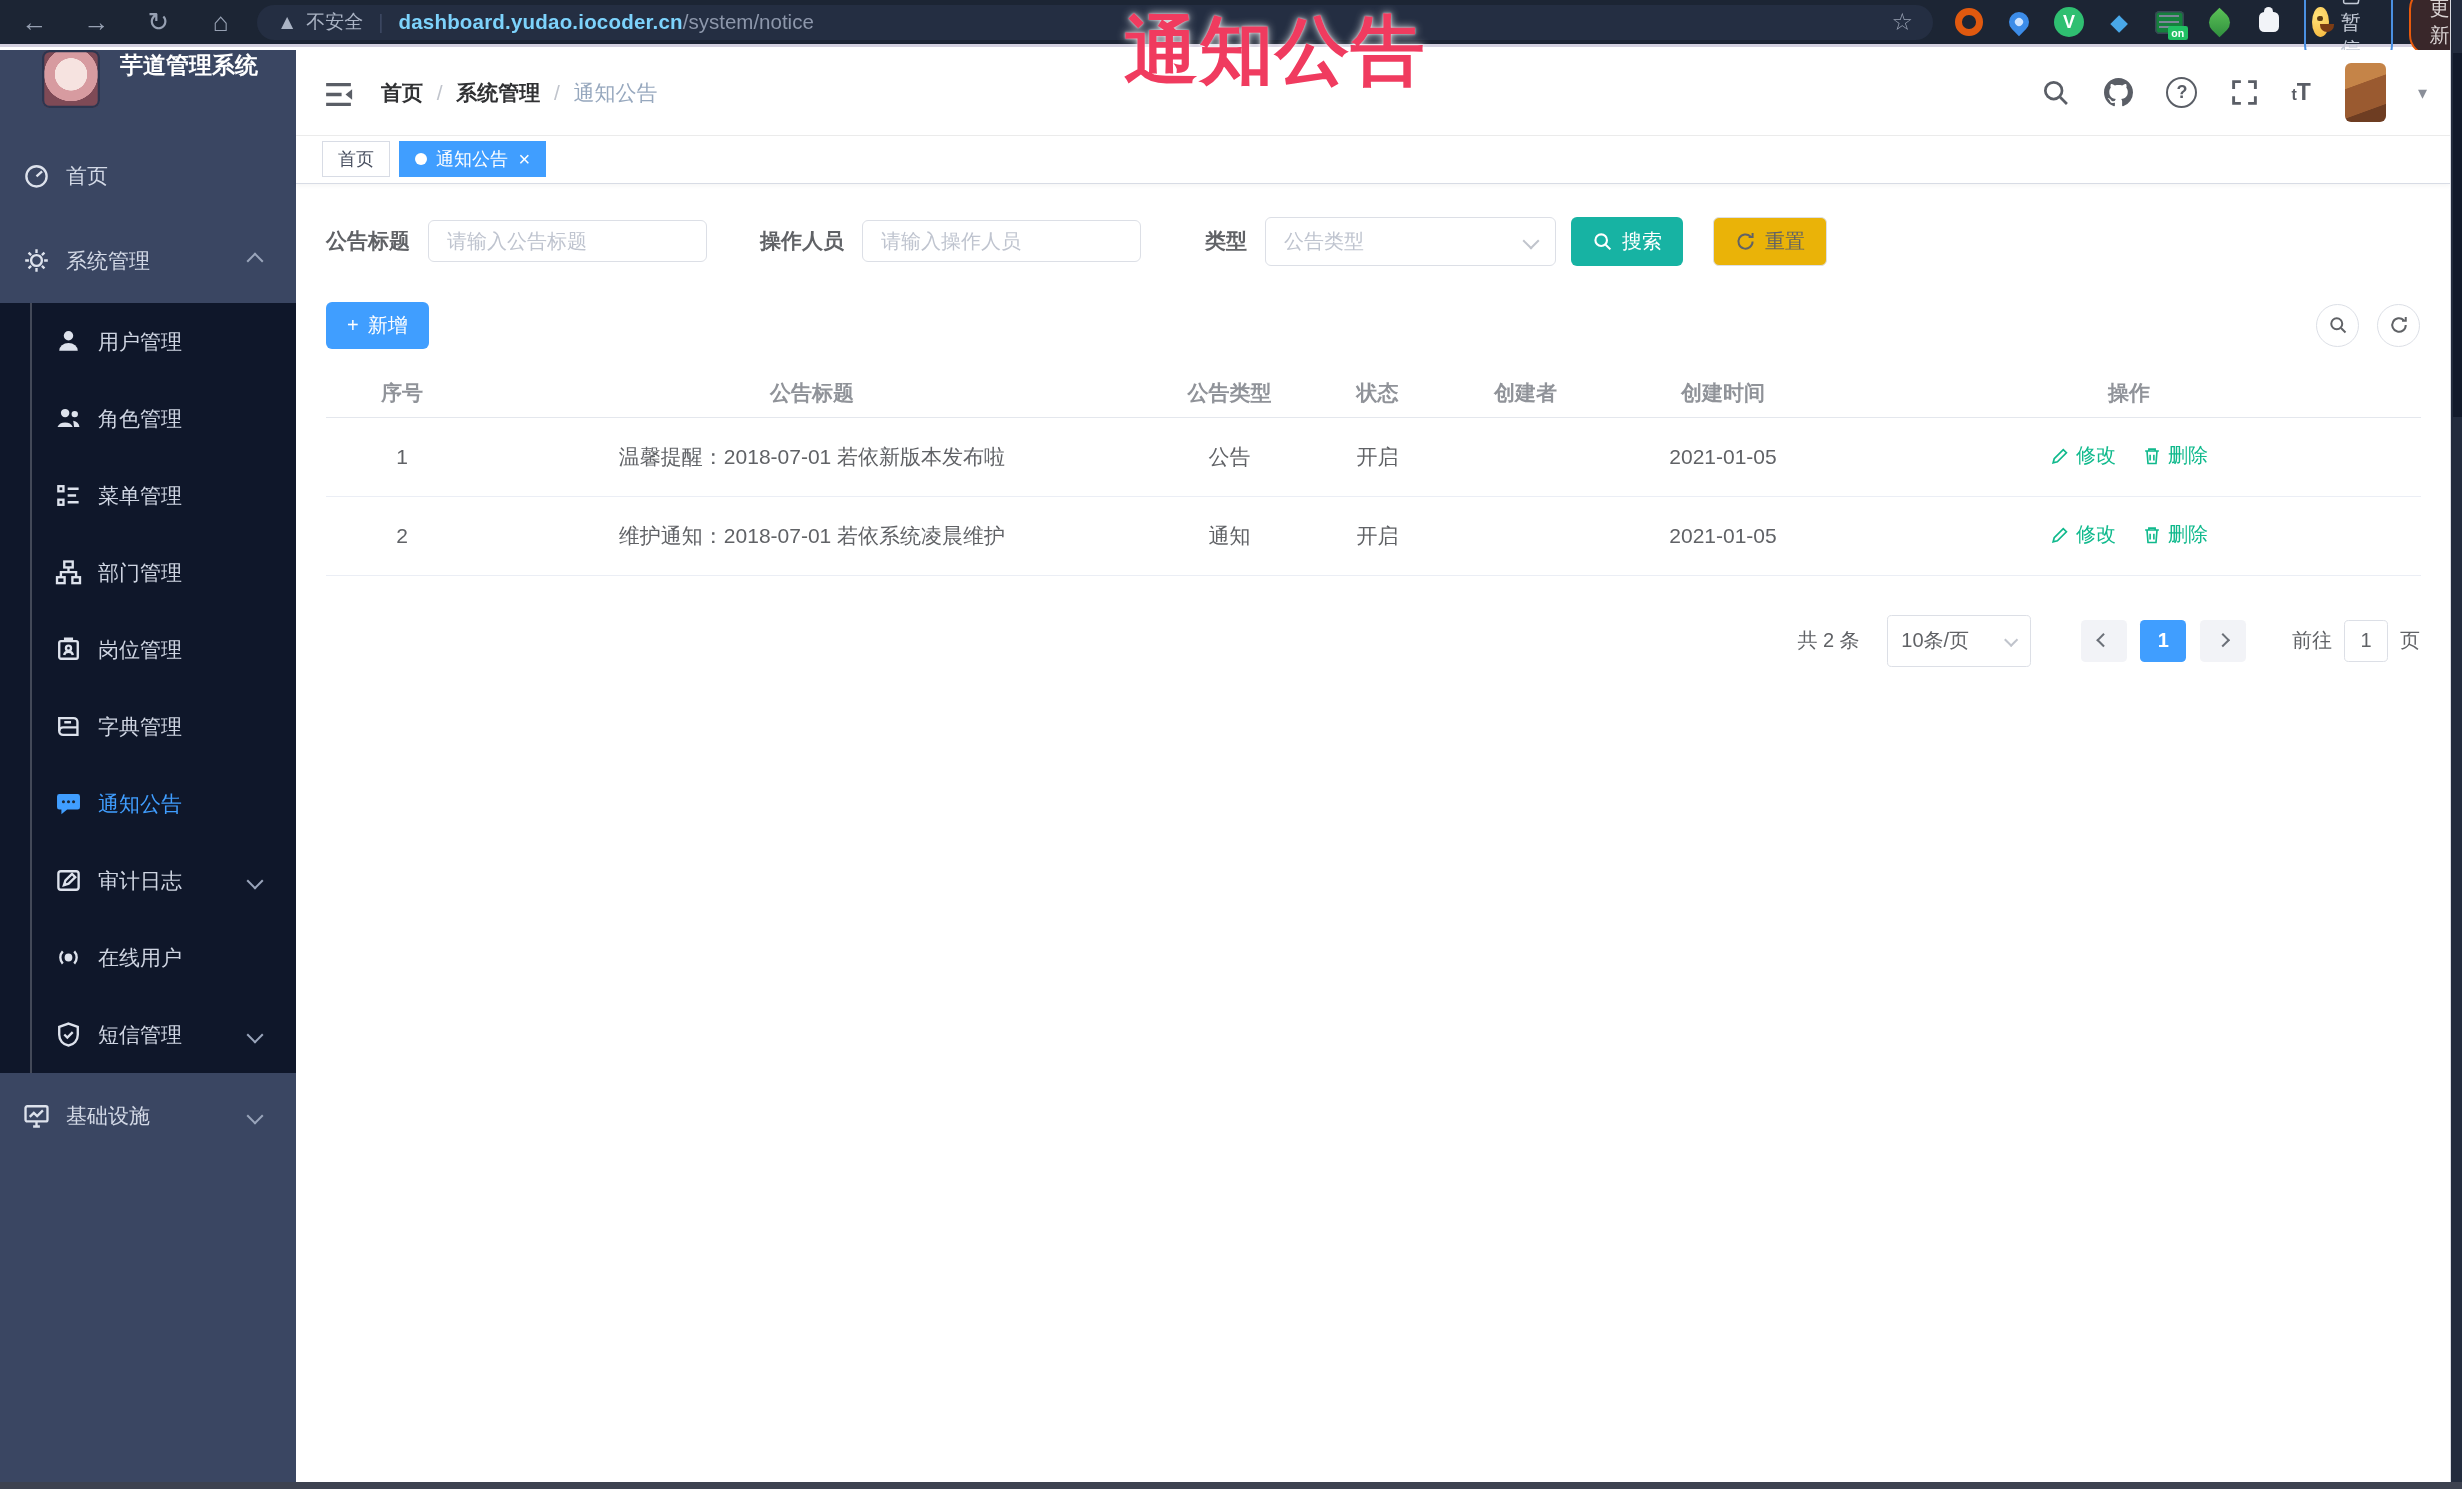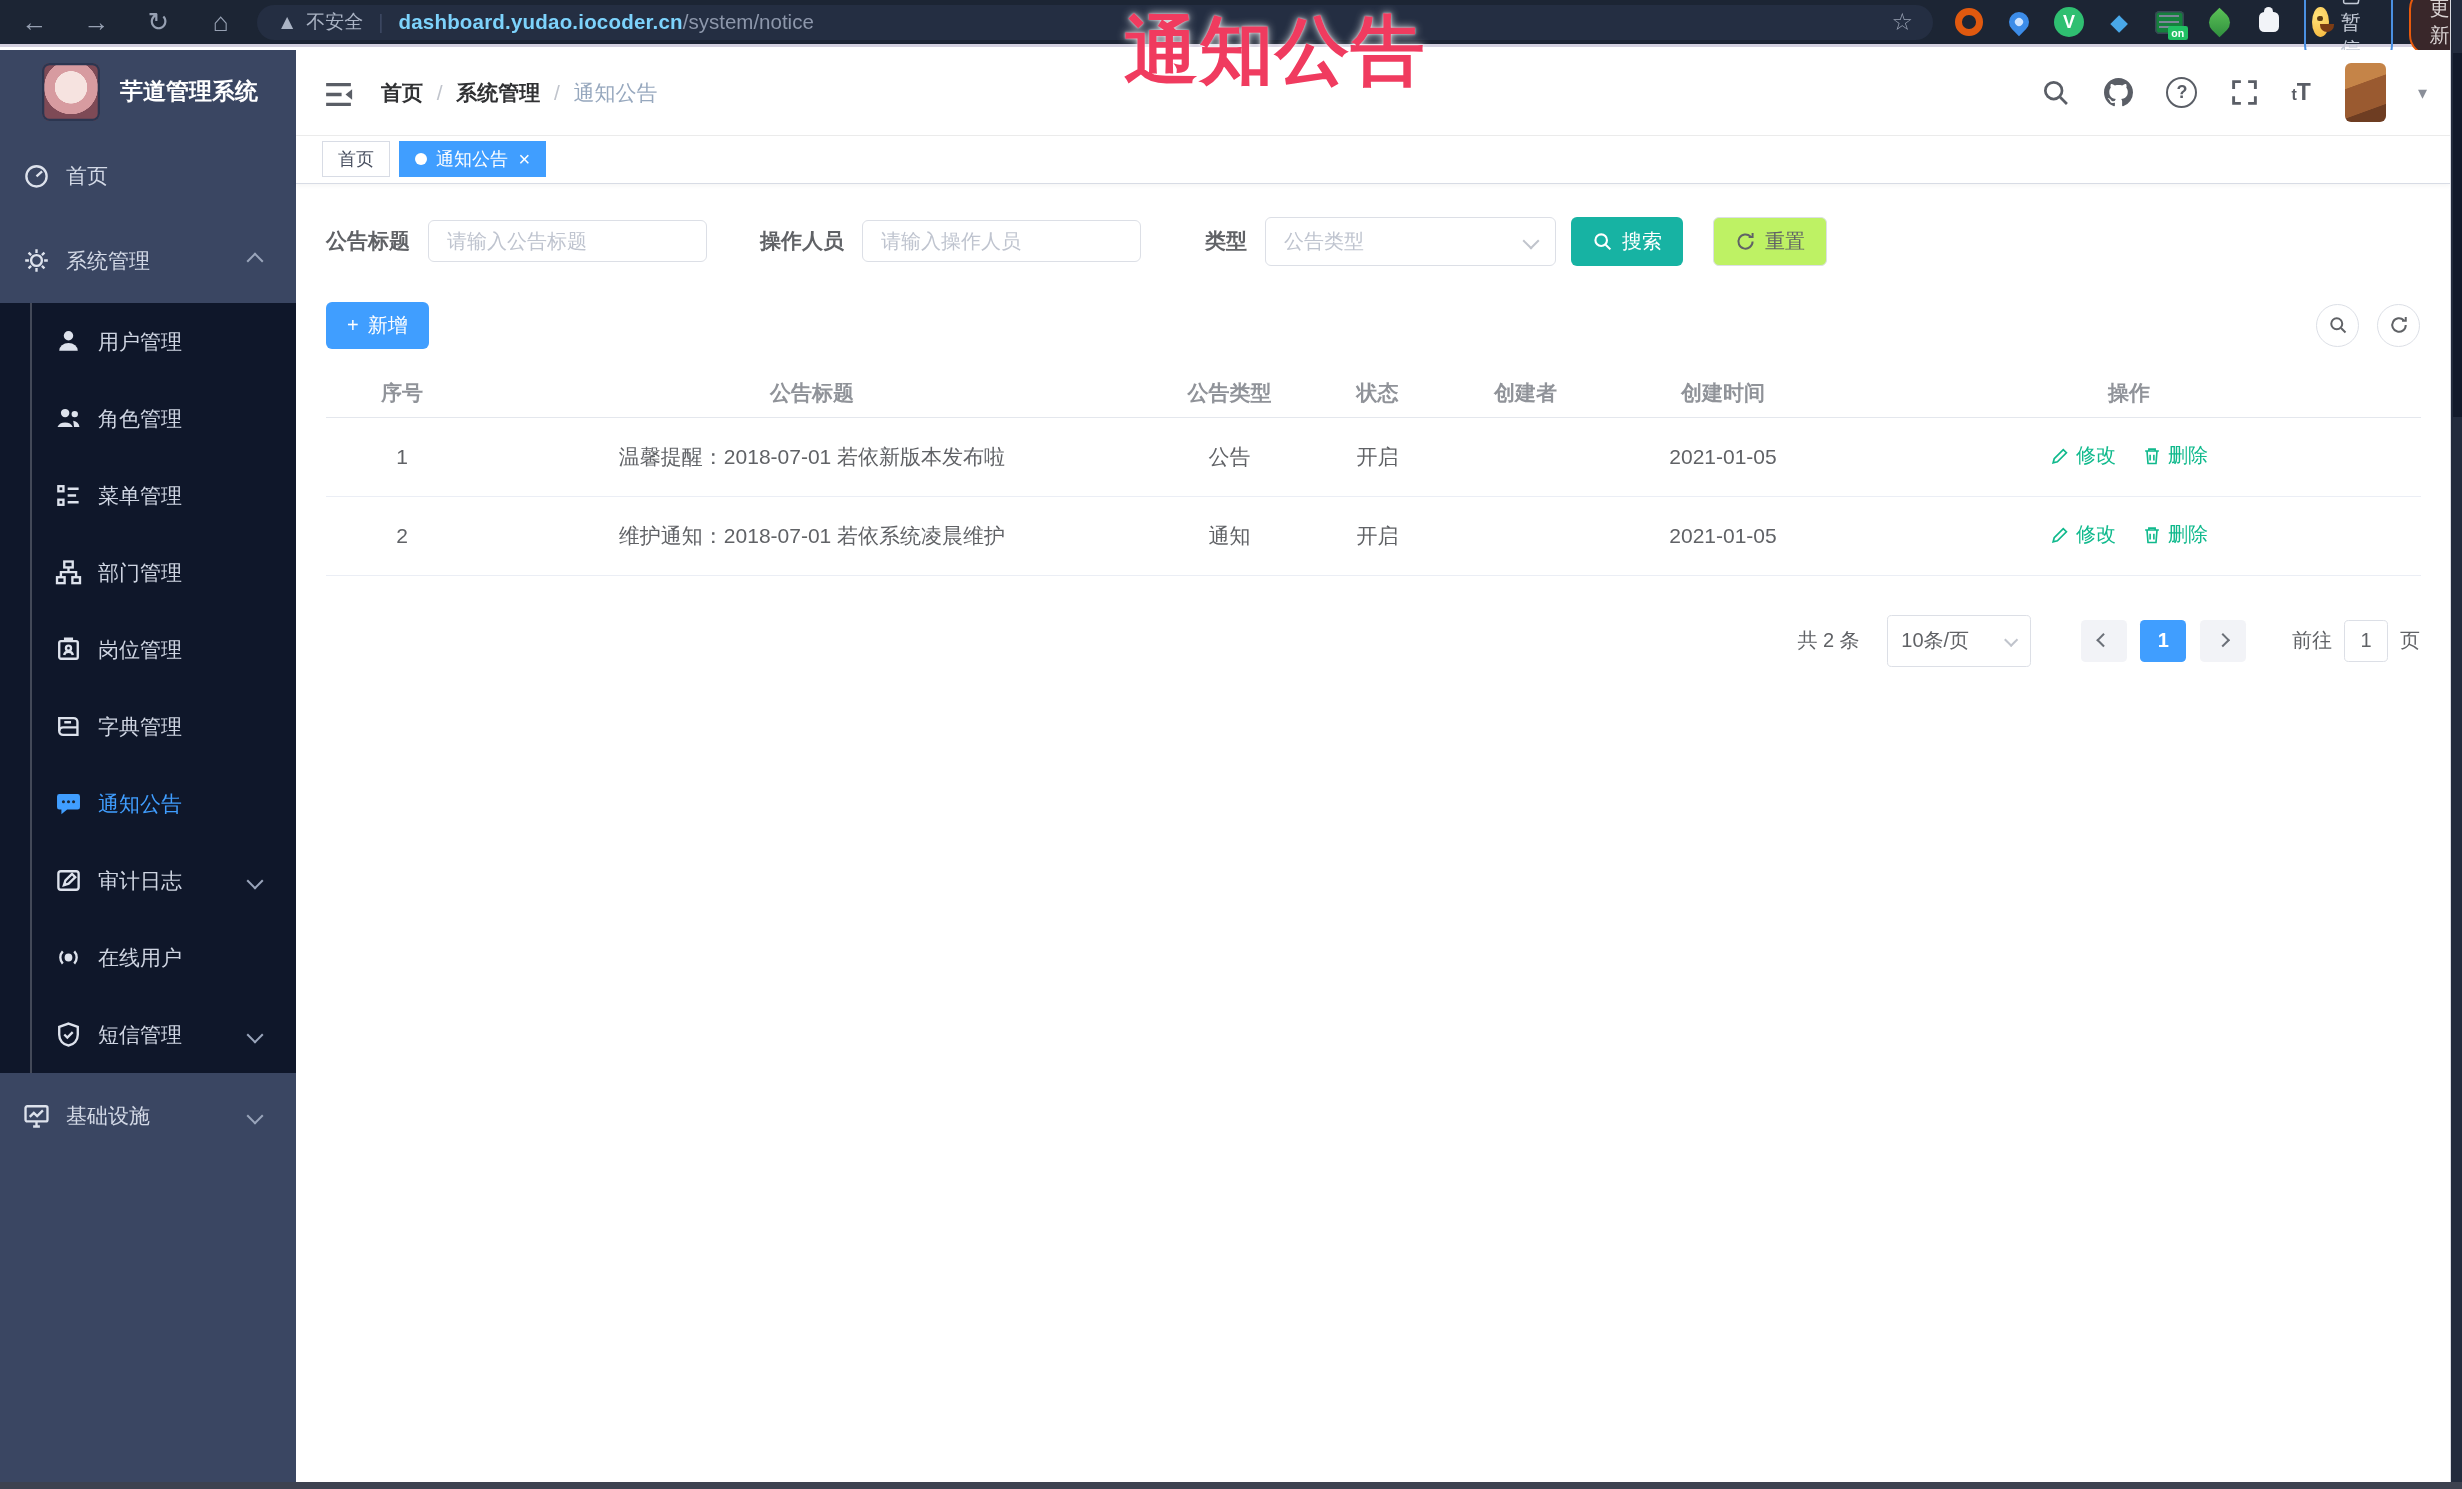--- a/index.html
+++ b/index.html
@@ -43,21 +43,21 @@
   .emoji b{position:absolute;left:8.3px;bottom:5.3px;width:13.7px;height:7.6px;border-radius:0 0 9px 9px;background:#7c3c14;}
   .paused{color:#c3cad6;font-size:20px;}
   .updatepill{display:flex;align-items:center;gap:15px;border:2.3px solid #e8590c;border-radius:21px;
               background:#39272a;padding:5.3px 12px 5.3px 18px;margin:0 13.7px 0 16.7px;}
   .updatetxt{color:#d9d3d3;font-size:20px;}
   
   .rednote{position:absolute;left:1124px;top:1.5px;z-index:60;font-size:74px;font-weight:700;color:#f03b5f;
            letter-spacing:1.5px;text-shadow:0 0 9px rgba(255,255,255,.85),0 0 2.3px rgba(255,255,255,.8);pointer-events:none;}
   
   .sidebar{position:absolute;left:0;top:50px;width:296px;bottom:7.6px;background:#3a4662;overflow:hidden;}
-  .logo{display:flex;align-items:center;height:83px;padding-left:42px;font-family:Liberation Mono, monospace;}
+  .logo{display:flex;height:83px;padding-left:42px;font-family:Liberation Mono, monospace;}
   .logoimg{width:58px;height:58px;border-radius:7.6px;background:
             radial-gradient(circle at 50% 42%,#f6e3e0 0 36%,#d79ba0 37% 60%,#7e4a56 61% 100%);
             box-shadow:inset 0 0 0 2.3px #2c3650;}
   .apptitle{color:#fff;font-size:23px;font-weight:700;margin-left:20px;}
   .mi{display:flex;align-items:center;height:85px;padding-left:21px;color:#d3d9e6;font-size:21px;cursor:pointer;}
   .mi .mic{width:30px;height:30px;margin-right:15px;display:flex;align-items:center;justify-content:center;color:#dde2ec;}
   .mi .mic svg{width:27px;height:27px;}
   .submenu{background:#0f172a;position:relative;}
   .submenu:before{content:"";position:absolute;left:30px;top:0;bottom:0;width:2.3px;background:rgba(255,255,255,.22);}
   .submenu .mi{height:77px;padding-left:53px;color:#cfd5e2;}
@@ -102,21 +102,21 @@
   .inp::placeholder{color:#bfc4cf;}
   .w1{width:279px;}
   .ml48{margin-left:53px;}.ml84{margin-left:64px;}
   .select{width:291px;height:49px;border:1.5px solid #dcdfe6;border-radius:6px;display:flex;align-items:center;
           padding:0 18px;box-sizing:border-box;color:#bfc4cf;font-size:20px;cursor:pointer;}
   .select .chev{border-color:#c0c4cc;margin-left:auto;}
   .btn{display:inline-flex;align-items:center;justify-content:center;height:49px;padding:0 21px;border-radius:6px;
        font-size:20px;cursor:pointer;box-sizing:border-box;gap:9px;white-space:nowrap;}
   .btn svg{width:21px;height:21px;}
   .btn-search{background:#17b3a3;color:#fff;margin-left:15px;}
-  .btn-reset{background:#bef264;border:1.5px solid #dcdfe6;color:#606266;margin-left:30px;}
+  .btn-reset{background:#eab308;border:1.5px solid #dcdfe6;color:#606266;margin-left:30px;}
   .toolrow{display:flex;align-items:center;margin-top:36px;height:47px;}
   .btn-add{background:#409eff;color:#fff;height:47px;}
   .circbtns{margin-left:auto;display:flex;gap:18px;}
   .cbtn{width:41px;height:41px;border-radius:50%;border:1.5px solid #dcdfe6;background:#fff;color:#606266;
         display:flex;align-items:center;justify-content:center;cursor:pointer;}
   .cbtn svg{width:20px;height:20px;}
   
   table.tbl{width:100%;border-collapse:collapse;margin-top:20px;table-layout:fixed;}
   .tbl th{font-size:21px;color:#909399;font-weight:700;height:46px;border-bottom:1.5px solid #e4e7ed;text-align:center;}
   .tbl td{font-size:21px;color:#606266;height:76px;border-bottom:1.5px solid #ebeef5;text-align:center;}

